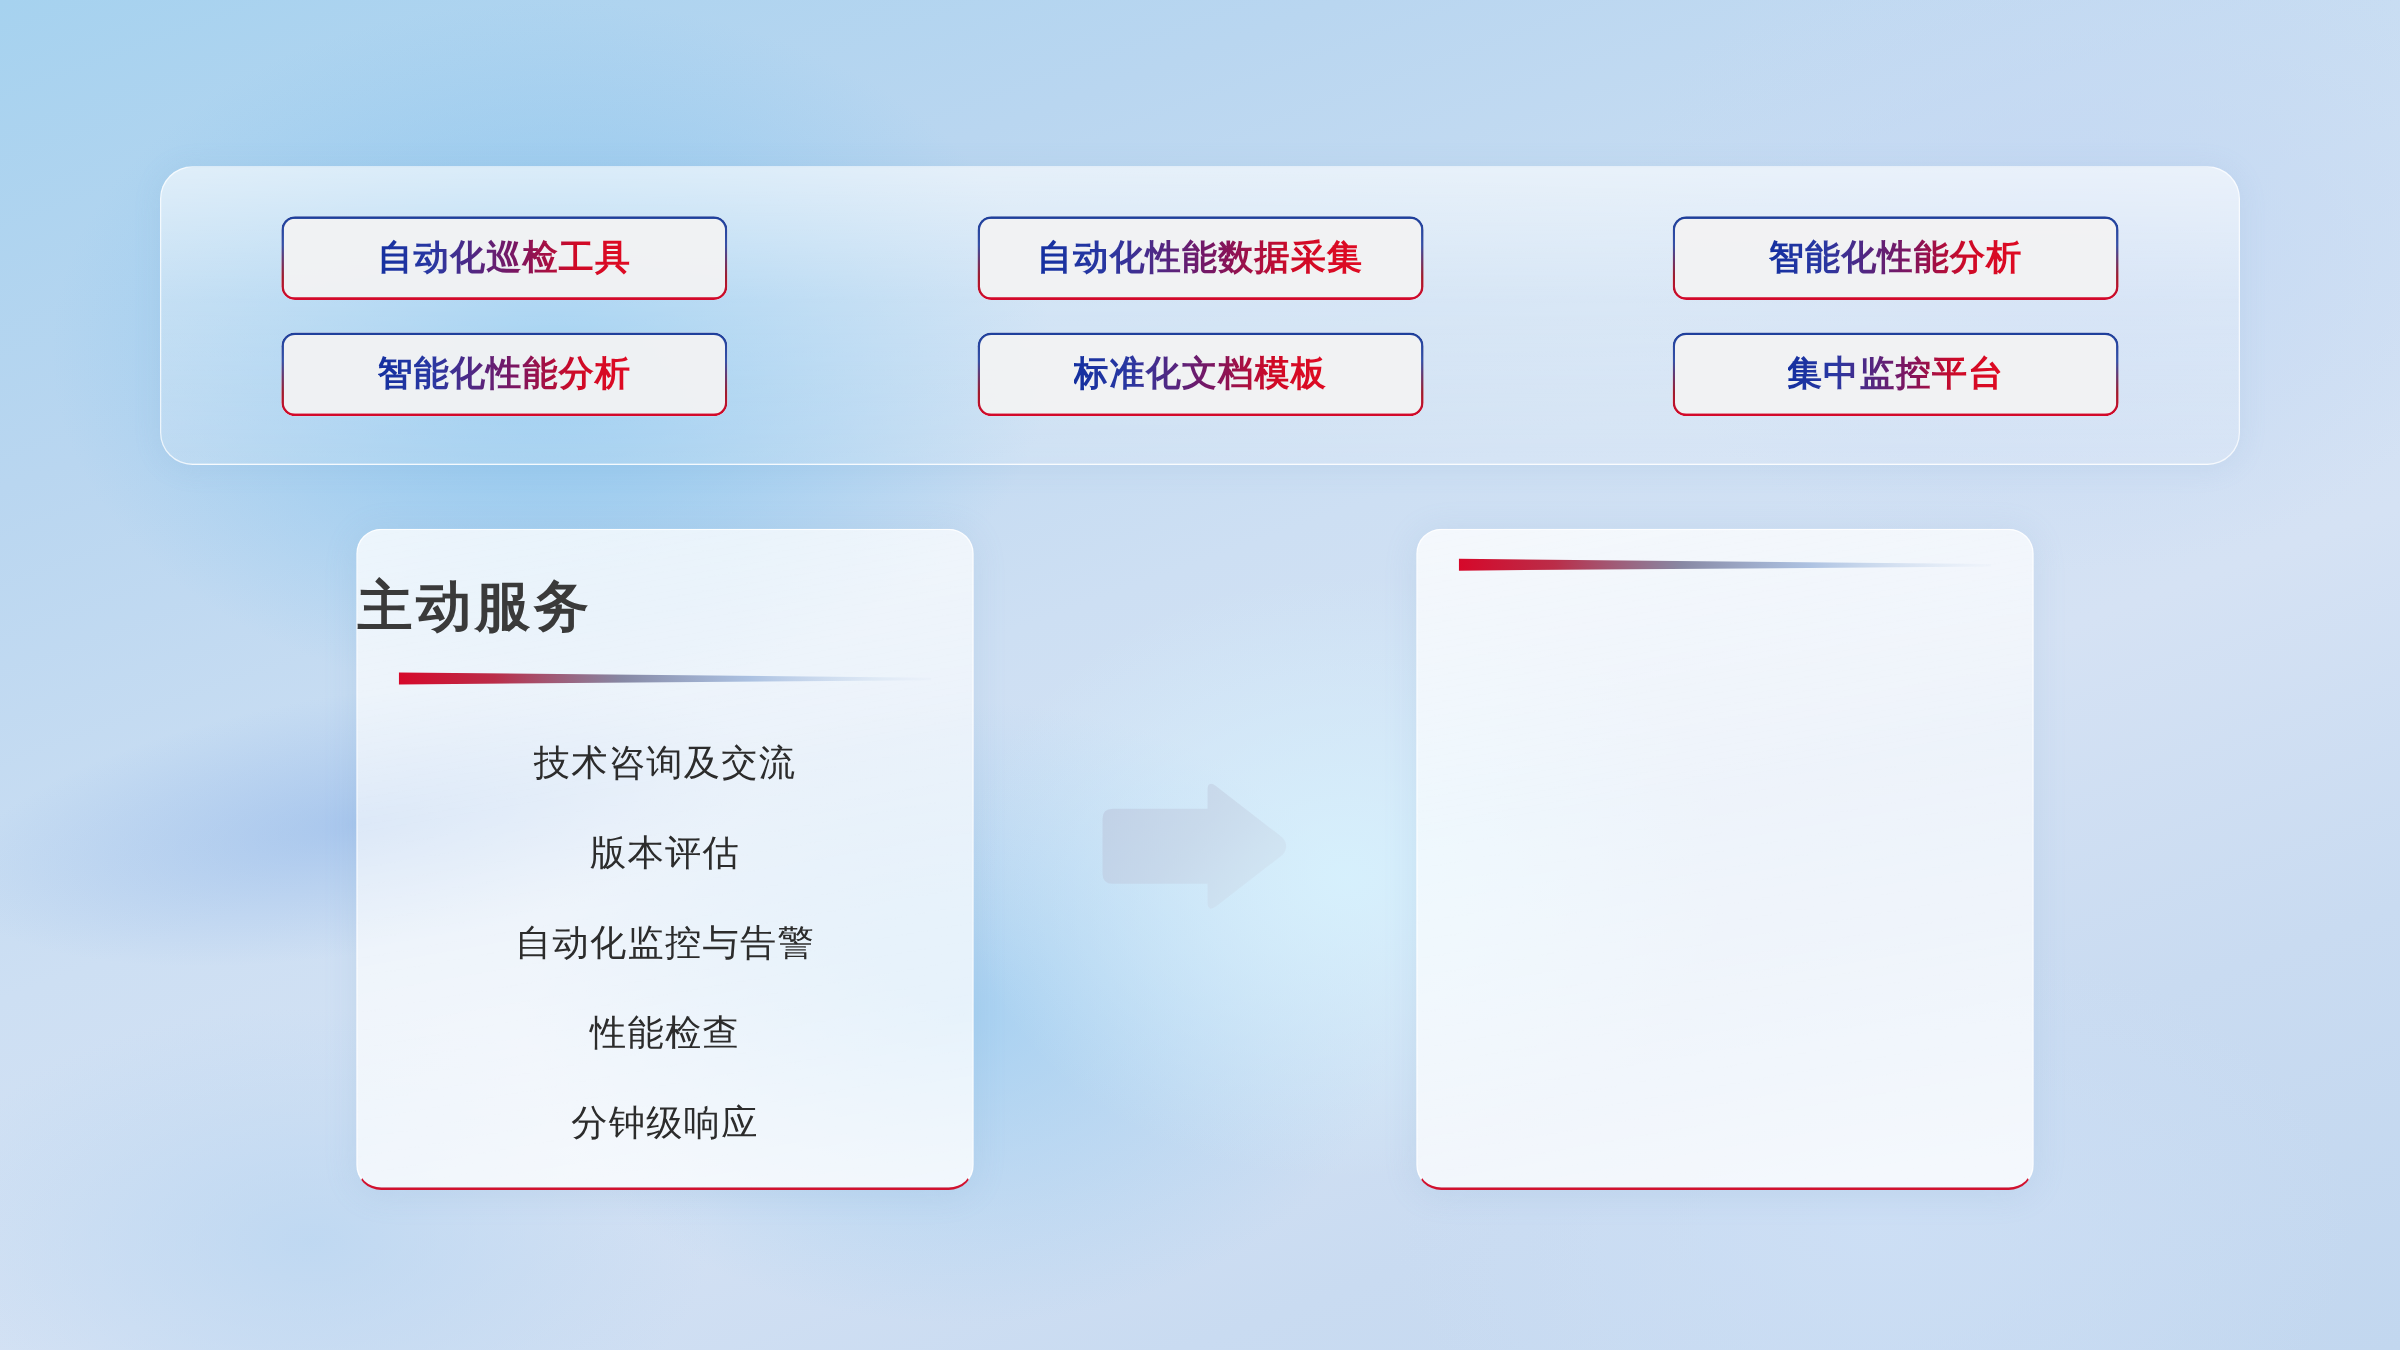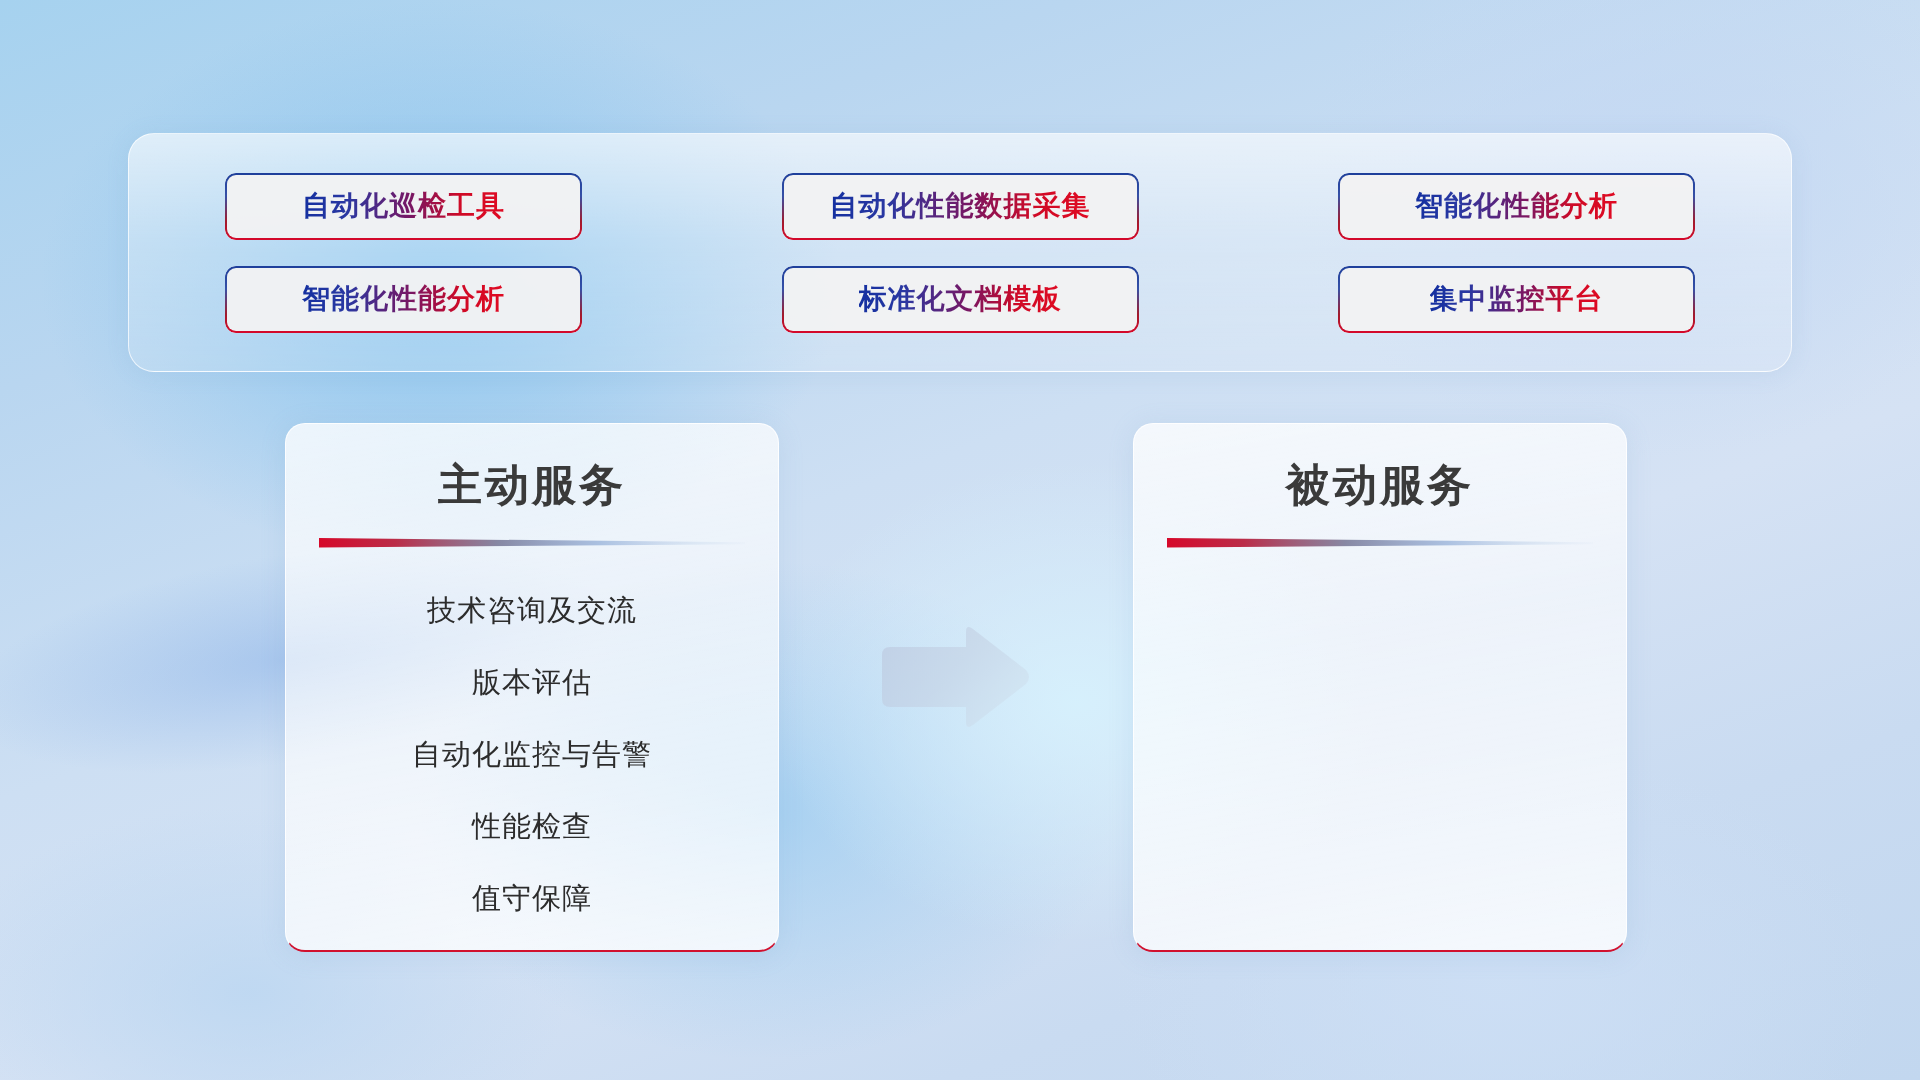--- a/index.html
+++ b/index.html
@@ -91,21 +91,21 @@
   }
 
   
   .card{
     position:absolute; top:423px; width:494px; height:529px;
     border-radius:20px;
     background:linear-gradient(170deg, rgba(255,255,255,0.78) 0%, rgba(255,255,255,0.60) 40%, rgba(255,255,255,0.80) 100%);
     border:1px solid rgba(255,255,255,0.85);
     border-bottom:2px solid #d1112e;
     box-shadow:0 3px 26px rgba(120,160,205,0.16);
-    display:flex; flex-direction:column; align-items:center;
+    display:flex; flex-direction:column; 
   }
   .card-left{ left:285px; }
   .card-right{ left:1133px; }
 
   .card-title{
     margin-top:32px;
     font-size:44px; font-weight:700; color:#3a3a3a;
     letter-spacing:3px;
   }
   .divider-wrap{ width:100%; display:flex; justify-content:center; margin-top:22px; height:12px; }
@@ -183,37 +183,36 @@
         </defs>
         <path d="M0,1 L426,5.2 L426,7.2 L0,10.5 Z" fill="url(#divg1)"></path>
       </svg>
     </div>
 
     <div class="card-list">
       <div class="card-item">技术咨询及交流</div>
       <div class="card-item">版本评估</div>
       <div class="card-item">自动化监控与告警</div>
       <div class="card-item">性能检查</div>
-      <div class="card-item">值守保障</div>
+      <div class="card-item">分钟级响应</div>
     </div>
   </div>
 
   <svg class="arrow" viewBox="0 0 160 110">
     <defs>
       <linearGradient id="arrg" x1="0" y1="0" x2="1" y2="0.6">
         <stop offset="0%" stop-color="#b9c2da"></stop>
         <stop offset="55%" stop-color="#c3cfe2"></stop>
         <stop offset="100%" stop-color="#cfe0ee"></stop>
       </linearGradient>
     </defs>
     <path d="M8,33 Q8,25 16,25 L92,25 L92,10 Q92,2 99,7 L152,48 Q158,55 152,62 L99,103 Q92,108 92,100 L92,85 L16,85 Q8,85 8,77 Z" fill="url(#arrg)"></path>
   </svg>
 
   <div class="card card-right">
-    <div class="card-title">被动服务</div>
 
     <div class="divider-wrap">
       <svg class="divider" viewBox="0 0 426 12" preserveAspectRatio="none">
         <defs>
           <linearGradient id="divg2" x1="0" y1="0" x2="1" y2="0">
             <stop offset="0%" stop-color="#d6082a" stop-opacity="1"></stop>
             <stop offset="18%" stop-color="#b8223f" stop-opacity="0.95"></stop>
             <stop offset="42%" stop-color="#6d6d8e" stop-opacity="0.8"></stop>
             <stop offset="66%" stop-color="#7f9fd0" stop-opacity="0.6"></stop>
             <stop offset="100%" stop-color="#b9cfe8" stop-opacity="0.05"></stop>

